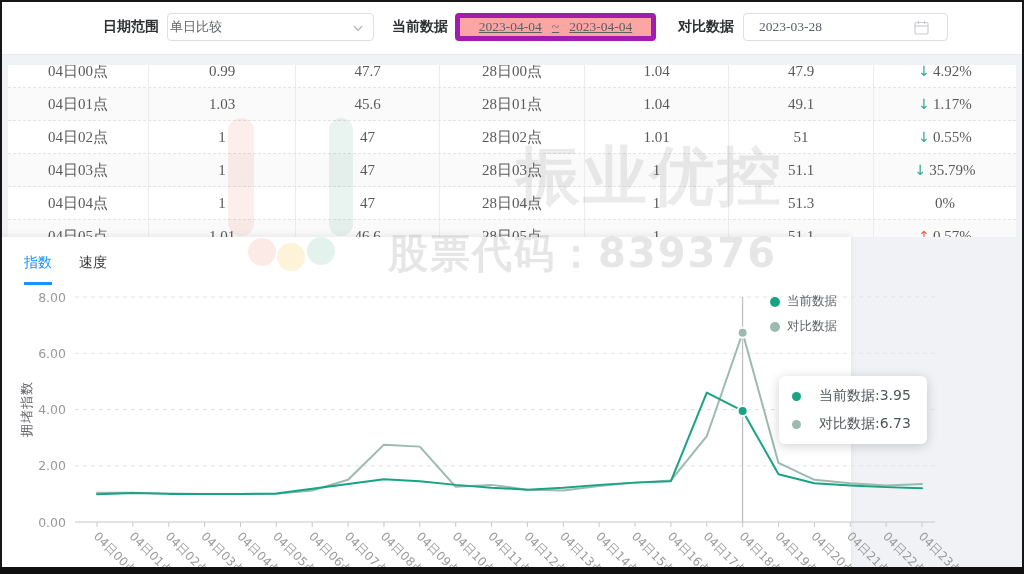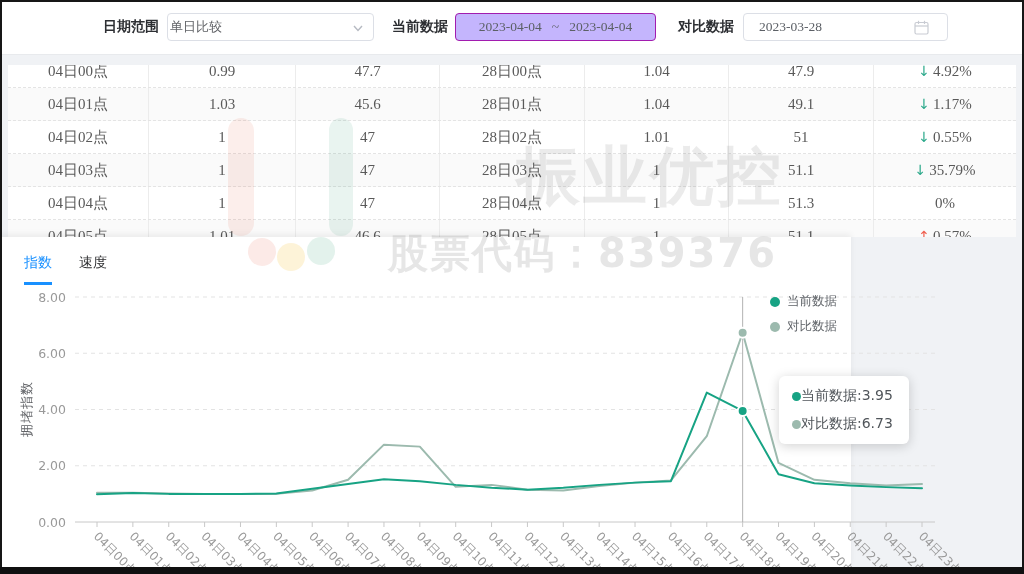--- a/index.html
+++ b/index.html
@@ -17,23 +17,23 @@
   
   .topbar{position:absolute;left:0;top:0;width:1024px;height:55px;background:#fff;
           border-bottom:1px solid #e8eaed;box-sizing:border-box;display:flex;align-items:center;z-index:5;justify-content:center;}
   .tb-label{font-size:14px;font-weight:600;color:#2d2f33;white-space:nowrap;}
   .lab1{margin-left:27px;}
   .select-box{position:relative;margin-left:8px;width:207px;height:28px;border:1px solid #dcdfe6;
               border-radius:4px;background:#fff;display:flex;align-items:center;box-sizing:border-box;cursor:pointer;}
   .select-box .val{margin-left:2px;font-size:13px;color:#606266;}
   .chevron{position:absolute;right:10px;top:9px;width:10px;height:10px;}
   .lab2{margin-left:18px;}
-  .range-box{margin-left:7px;width:201px;height:28px;border:1px solid #a21caf;border-radius:4px;background:#c4b5fd;
+  .range-box{margin-left:7px;width:201px;height:28px;border:5px solid #a21caf;border-radius:4px;background:#fca5a5;
              display:flex;align-items:center;justify-content:center;gap:10px;box-sizing:border-box;
-             font-family:"Liberation Serif",serif;font-size:13.5px;color:#5c6066;cursor:text;}
+             font-family:"Liberation Serif",serif;font-size:13.5px;color:#5c6066;cursor:text;text-decoration:underline;}
   .lab3{margin-left:22px;}
   .date-box{position:relative;margin-left:9px;width:205px;height:28px;border:1px solid #dcdfe6;border-radius:4px;
             background:#fff;display:flex;align-items:center;box-sizing:border-box;cursor:text;
             font-family:"Liberation Serif",serif;font-size:13.5px;color:#5c6066;}
   .date-box .val{margin-left:15px;}
   .cal-icon{position:absolute;right:18px;top:6px;width:15px;height:15px;}
 
   
   .table-panel{position:absolute;left:8px;top:65px;width:1008px;height:172px;background:#fff;overflow:hidden;z-index:2;}
   .tbody{margin-top:-10px;}
@@ -63,21 +63,21 @@
   #chart-svg{position:absolute;left:0;top:0;}
   .y-name{position:absolute;left:27px;top:172px;transform:translate(-50%,-50%) rotate(-90deg);
           font-size:13px;color:#606266;letter-spacing:1px;white-space:nowrap;}
   .legend{position:absolute;right:14px;top:56px;display:flex;flex-direction:column;gap:8px;z-index:6;}
   .legend-item{display:flex;align-items:center;gap:7px;cursor:pointer;}
   .legend-dot{width:10px;height:10px;border-radius:50%;}
   .legend-label{font-size:12.5px;color:#5f6368;}
   .tooltip{position:absolute;left:779px;top:139px;background:#fff;border-radius:6px;
            box-shadow:0 2px 12px rgba(0,0,0,0.18);padding:11px 16px 11px 13px;display:flex;
            flex-direction:column;gap:10px;z-index:7;}
-  .tt-row{display:flex;align-items:center;gap:0;font-size:14px;color:#50555a;white-space:nowrap;}
+  .tt-row{display:flex;align-items:center;gap:18px;font-size:14px;color:#50555a;white-space:nowrap;}
   .tt-dot{width:9px;height:9px;border-radius:50%;}
 
   
   .watermark{position:absolute;inset:0;pointer-events:none;z-index:40;}
   .wm-bar{position:absolute;border-radius:13px;}
   .wm-bar1{left:228px;top:118px;width:26px;height:118px;background:rgba(221,86,62,0.10);}
   .wm-bar2{left:329px;top:118px;width:24px;height:118px;background:rgba(42,152,112,0.10);}
   .wm-dot{position:absolute;border-radius:50%;width:28px;height:28px;}
   .wm-dot1{left:248px;top:238px;background:rgba(230,90,70,0.13);}
   .wm-dot2{left:277px;top:243px;background:rgba(245,195,60,0.20);}

